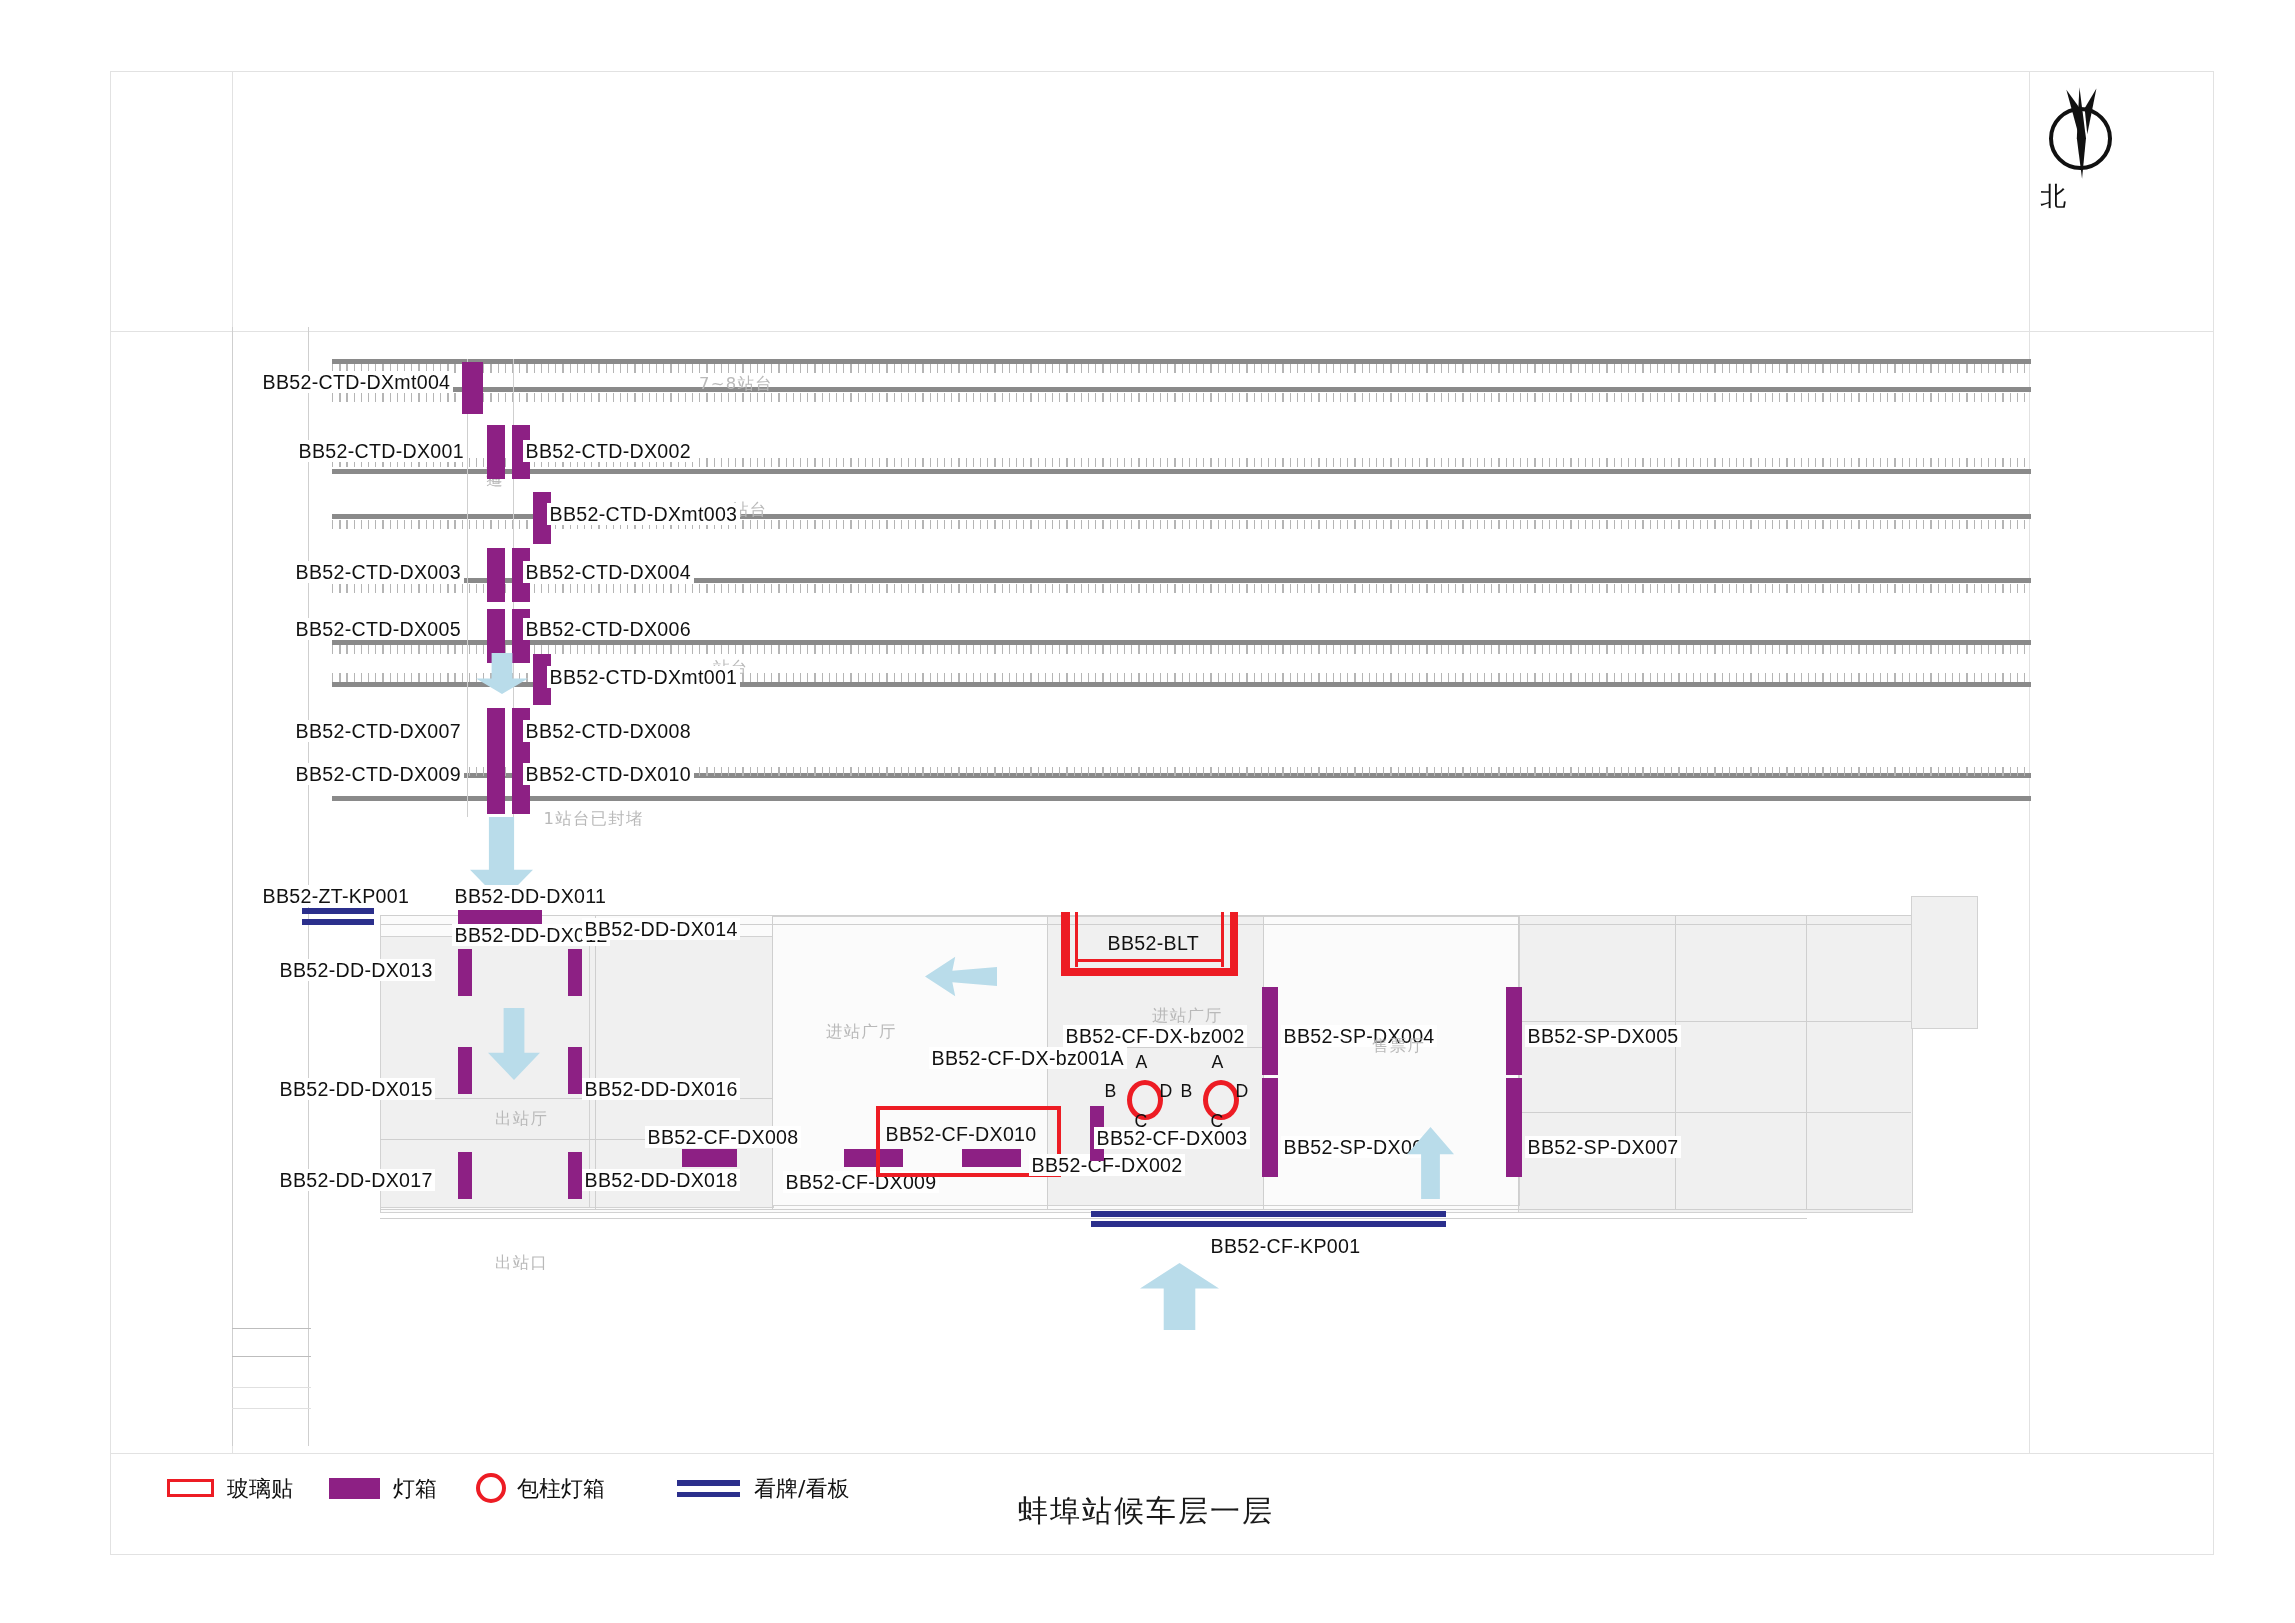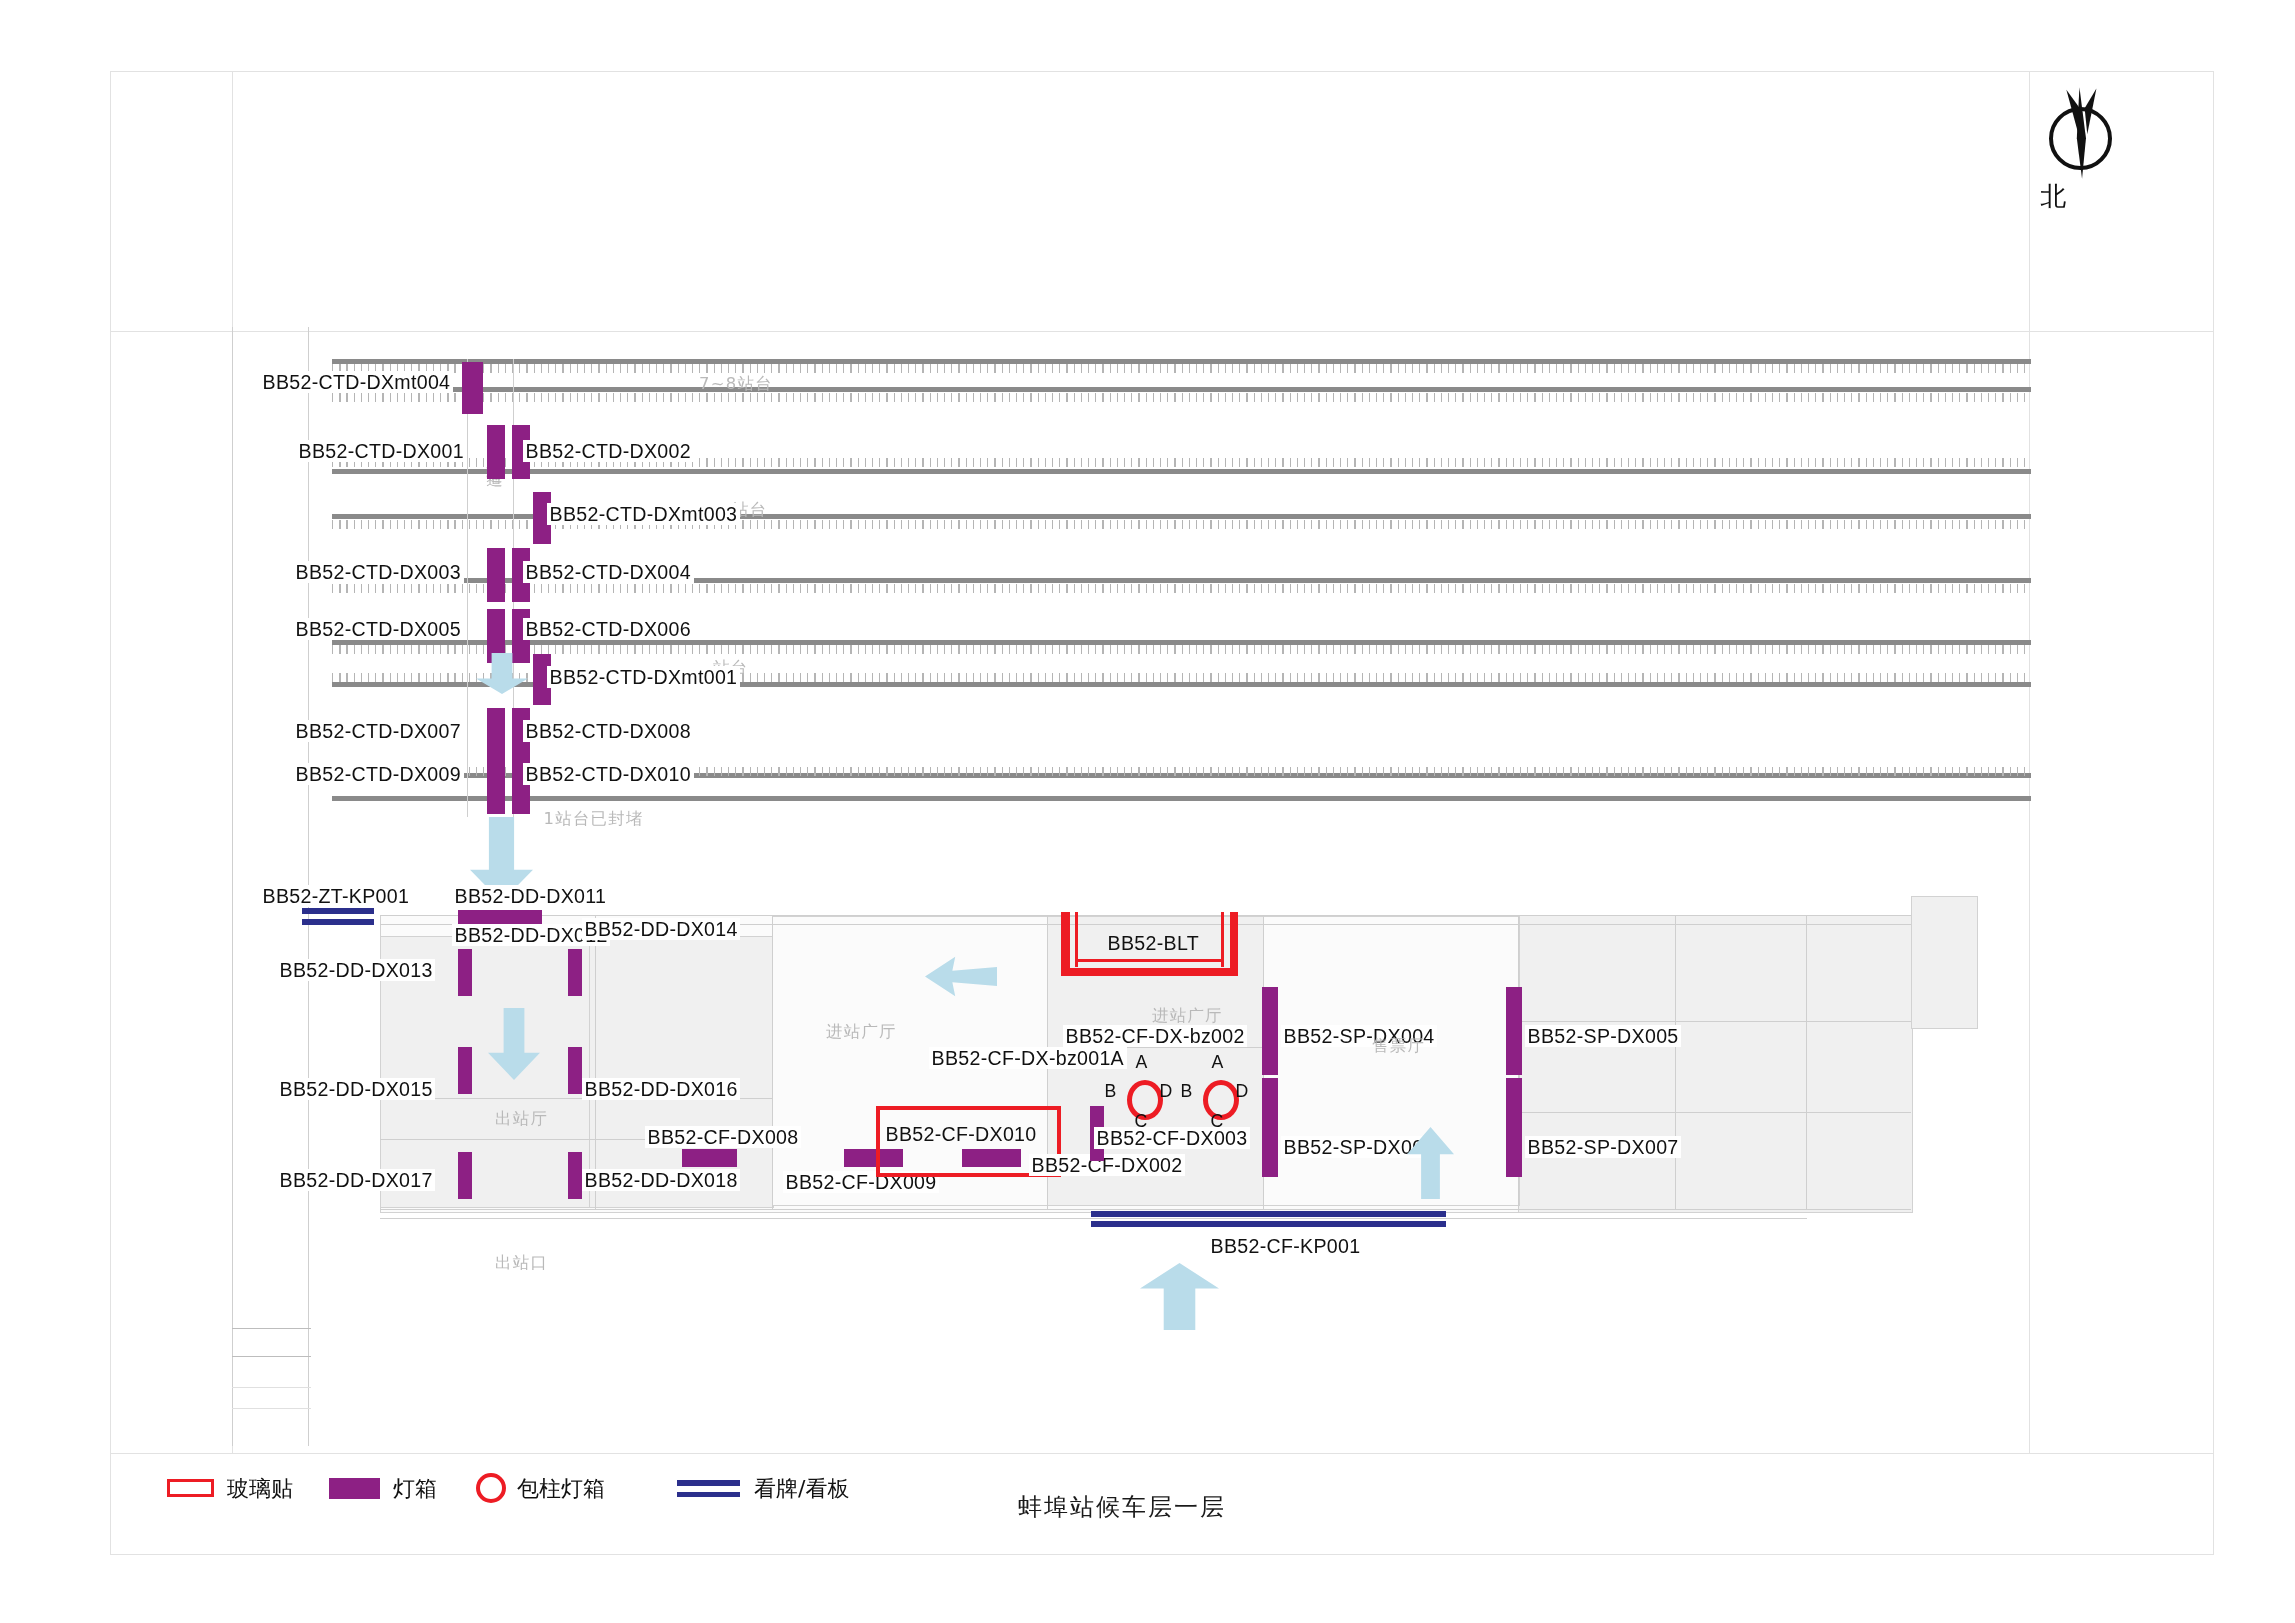--- a/index.html
+++ b/index.html
@@ -55,21 +55,21 @@
   
   #legend{position:absolute;left:167px;top:1472px;height:33px;}
   .lg-item{position:absolute;top:0;height:33px;}
   .lg-txt{position:absolute;top:2px;font-size:22px;color:#111;white-space:nowrap;
           font-family:"DejaVu Sans","Liberation Sans",sans-serif;}
   .lg-glass{position:absolute;top:6.5px;width:47px;height:18.3px;border:3.9px solid #ed1c24;box-sizing:border-box;}
   .lg-lb{position:absolute;top:5.9px;width:51px;height:21px;background:#8d2084;}
   .lg-circ{position:absolute;top:1.3px;width:30px;height:30px;border:4.6px solid #ed1c24;border-radius:50%;box-sizing:border-box;}
   .lg-sign{position:absolute;width:63px;height:5.9px;background:#2b2f8c;}
   
-  #title{position:absolute;left:1018px;top:1491px;font-size:24px;color:#1a1a1a;
+  #title{position:absolute;left:1018px;top:1491px;font-size:30px;color:#1a1a1a;
      letter-spacing:2px;white-space:nowrap;font-family:"DejaVu Sans","Liberation Sans",sans-serif;}
   
   #compass{position:absolute;left:2035px;top:82px;width:98px;height:131px;}
   #compass .ring{position:absolute;left:14.4px;top:25px;width:63px;height:63px;
      border:4.6px solid #111;border-radius:50%;box-sizing:border-box;}
   #compass-label{position:absolute;left:5.2px;top:97px;font-size:26px;color:#111;
      font-family:"DejaVu Sans","Liberation Sans",sans-serif;}
 </style>
 </head>
 <body>

